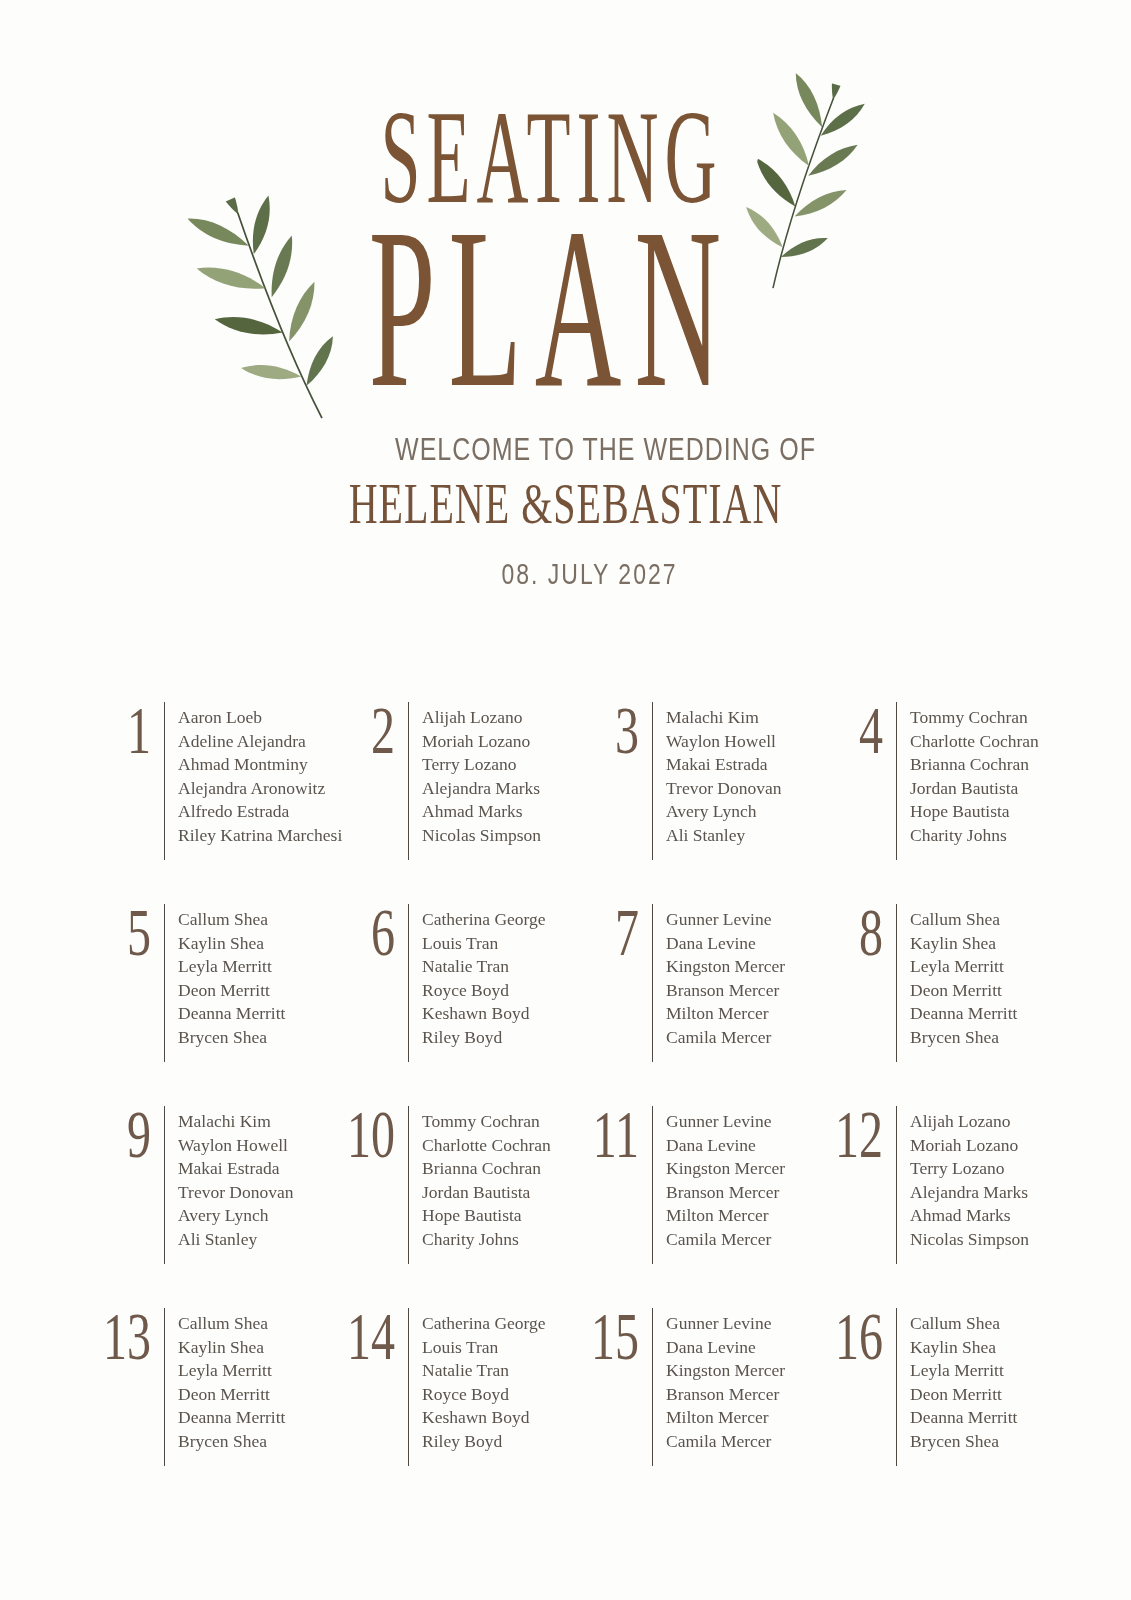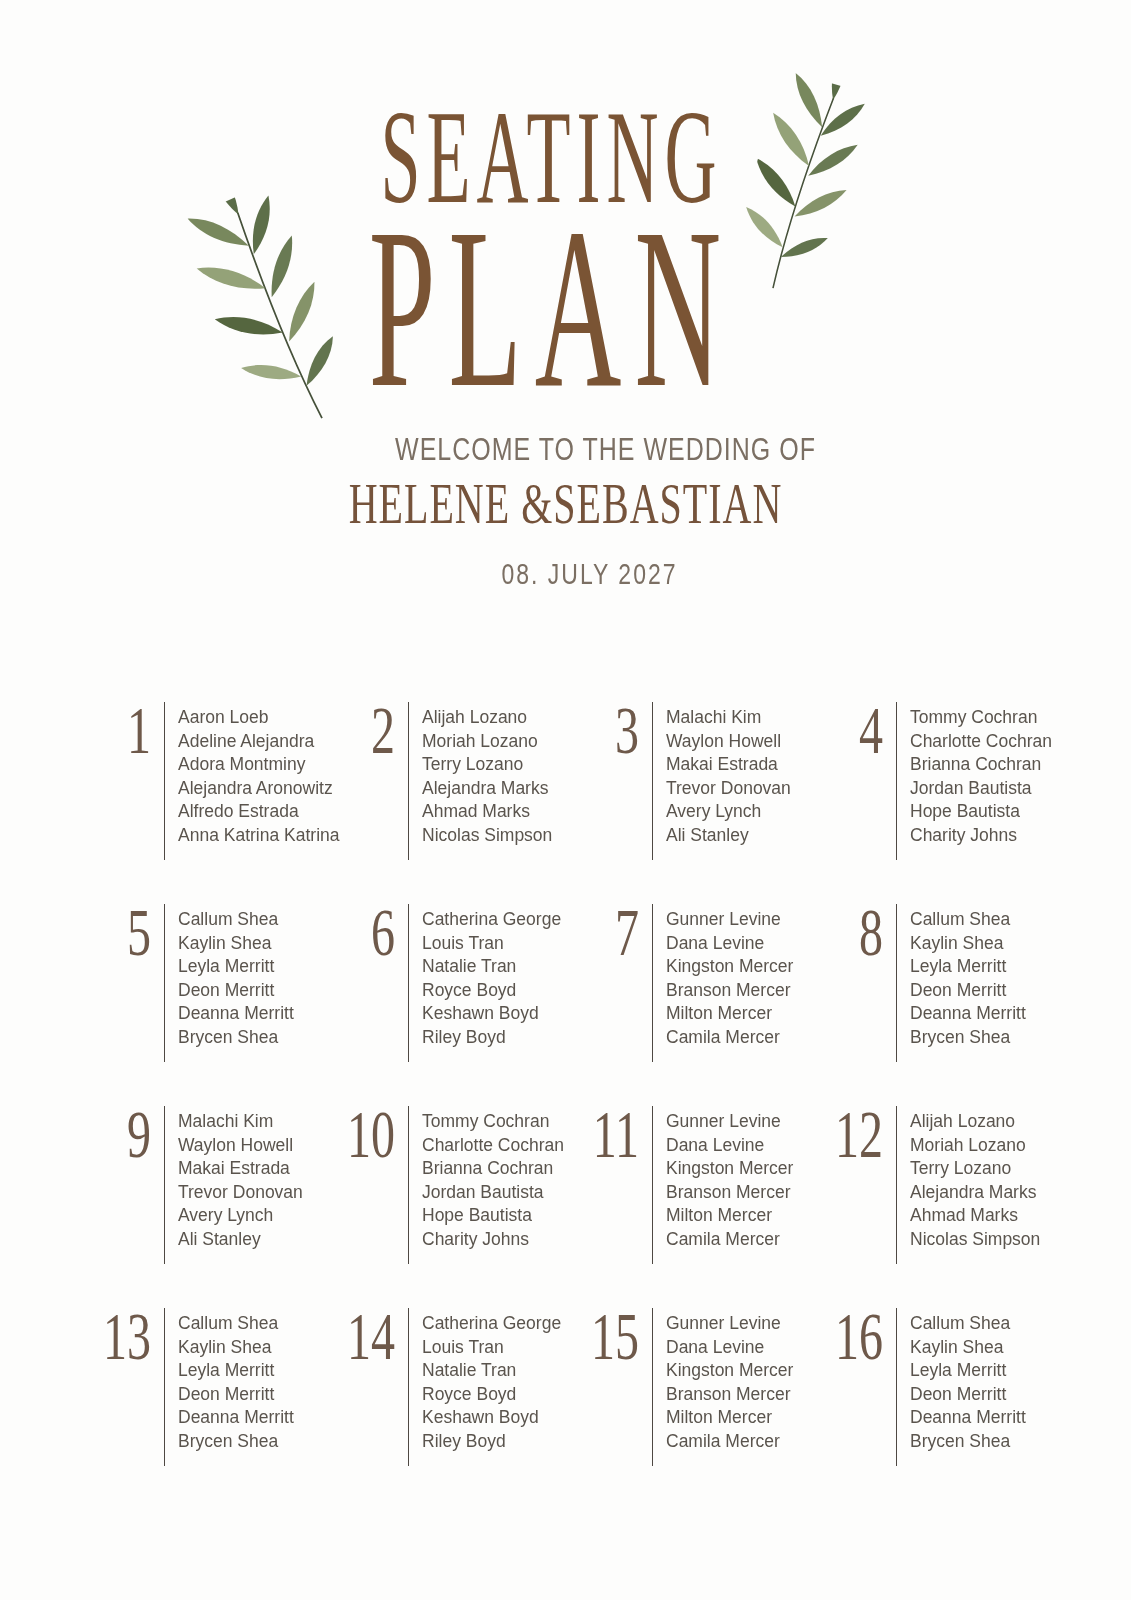--- a/index.html
+++ b/index.html
@@ -30,21 +30,21 @@
       font-size:23px;letter-spacing:2px;color:#7b6f63;line-height:1;}
 
   
   #grid{position:absolute;top:706px;left:103px;display:grid;
         grid-template-columns:repeat(4,244px);grid-auto-rows:160px;row-gap:42px;}
   .cell{display:flex;align-items:flex-start;}
   .num{flex:none;width:48px;margin-right:13px;margin-top:-10px;text-align:right;
        font-family:"Liberation Serif",serif;font-size:48px;line-height:1;color:#6e594a;
        transform:scaleY(1.42);transform-origin:top right;}
   .rule{flex:none;width:0;border-left:1.5px solid #4e4842;height:158px;margin-top:-4px;}
-  .names{padding-left:13px;font-family:Liberation Sans, sans-serif;font-size:17.5px;
+  .names{padding-left:13px;font-family:Liberation Serif, serif;font-size:17.5px;
          line-height:23.5px;color:#5a544d;}
 
   
   .leaf{position:absolute;}
   #leaf-left{left:216px;top:190px;width:122px;height:238px;transform:rotate(-24deg);}
   #leaf-right{left:752px;top:80px;width:106px;height:214px;transform:rotate(16deg);}
   #svg-defs{position:absolute;width:0;height:0;}
 </style>
 </head>
 <body>
@@ -92,24 +92,24 @@
   <span class="d-inner">08. JULY 2027</span>
 </div>
 
 <div id="grid">
   <div class="cell">
     <div class="num">1</div>
     <div class="rule"></div>
     <div class="names">
         <div class="guest">Aaron Loeb</div>
         <div class="guest">Adeline Alejandra</div>
-        <div class="guest">Adora Montminy</div>
+        <div class="guest">Ahmad Montminy</div>
         <div class="guest">Alejandra Aronowitz</div>
         <div class="guest">Alfredo Estrada</div>
-        <div class="guest">Anna Katrina Katrina</div>
+        <div class="guest">Riley Katrina Marchesi</div>
       </div>
   </div>
 
   <div class="cell">
     <div class="num">2</div>
     <div class="rule"></div>
     <div class="names">
         <div class="guest">Alijah Lozano</div>
         <div class="guest">Moriah Lozano</div>
         <div class="guest">Terry Lozano</div>

